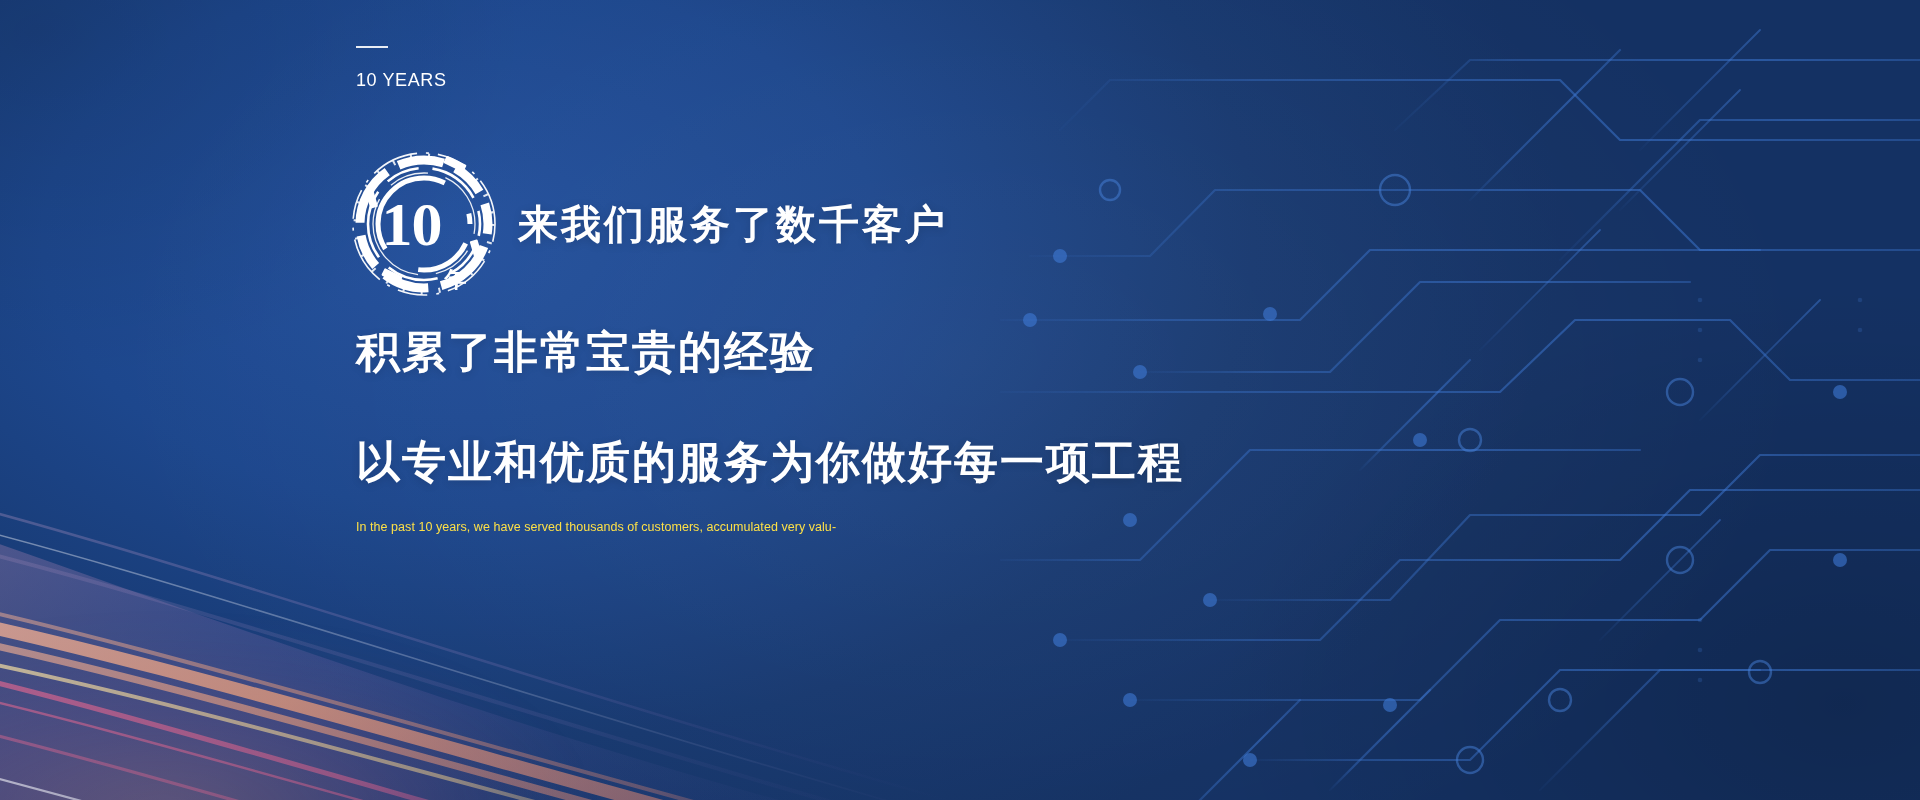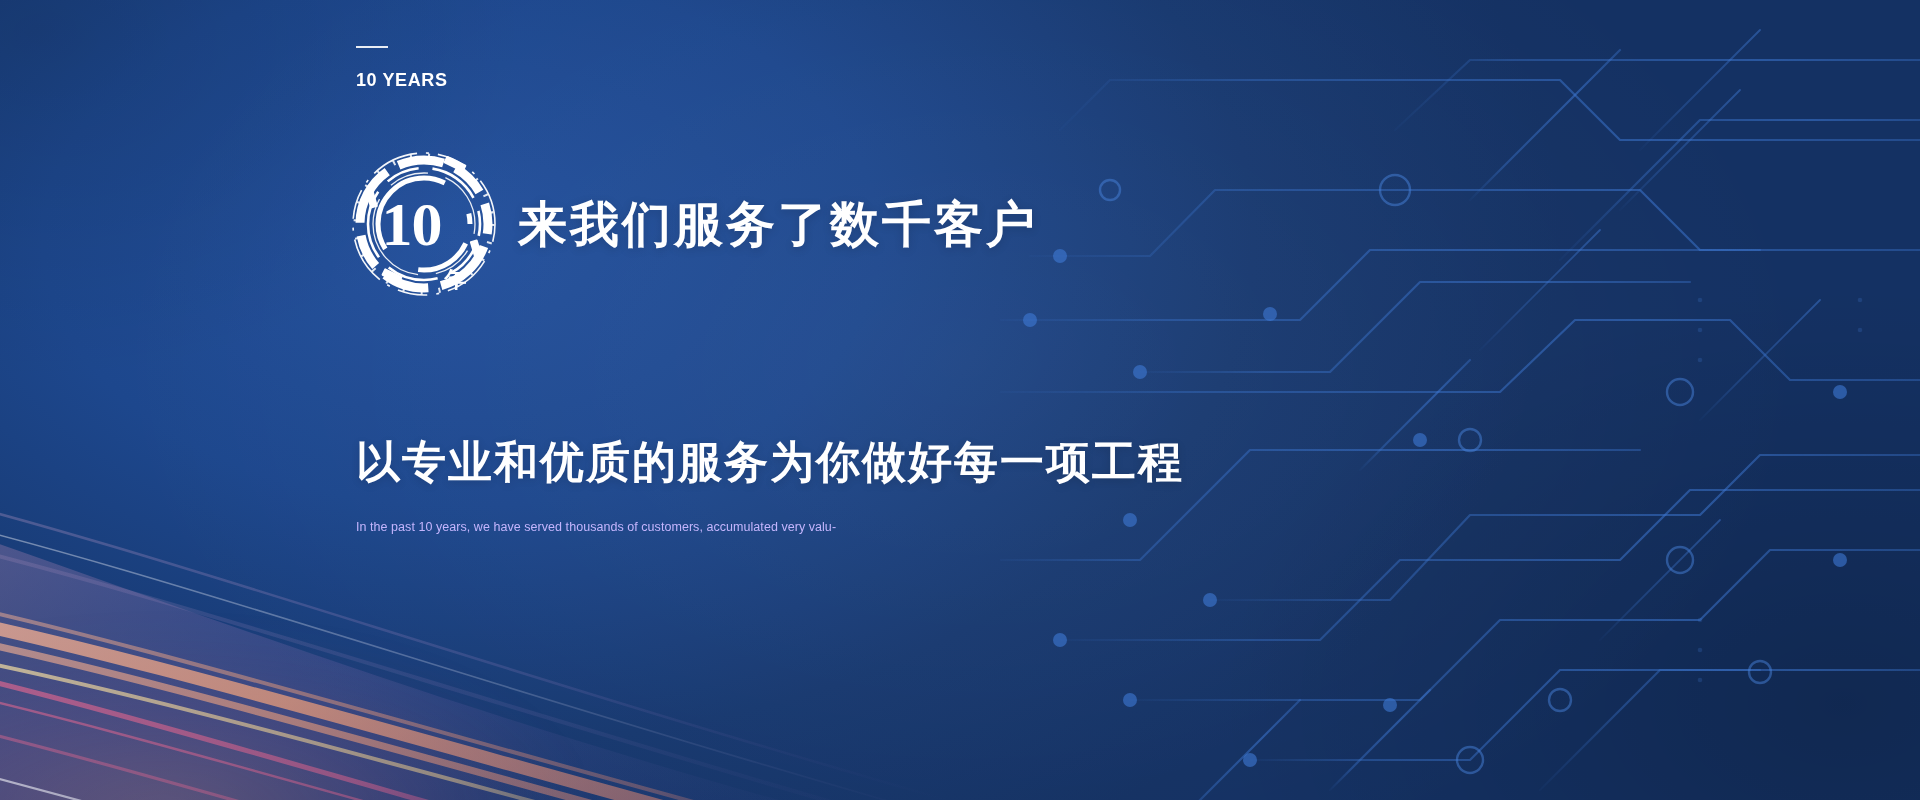--- a/index.html
+++ b/index.html
@@ -81,21 +81,21 @@
     background: #ffffff;
     opacity: 0.9;
   }
   .eyebrow-text {
     position: absolute;
     left: 0;
     top: 70px;
     font-size: 18px;
     letter-spacing: 0.6px;
     color: #ffffff;
-    font-weight: 700;
+    font-weight: 400;
     white-space: nowrap;
   }
 
   
   .headline-row {
     position: absolute;
     left: -8px;
     top: 148px;
     display: flex;
     align-items: center;
@@ -128,21 +128,21 @@
     font-size: 22px;
     font-weight: bold;
     color: #ffffff;
     line-height: 1;
     align-self: flex-end;
     margin-bottom: 9px;
     margin-left: 2px;
   }
 
   .headline-main {
-    font-size: 49px;
+    font-size: 40px;
     font-weight: bold;
     color: #ffffff;
     letter-spacing: 3px;
     line-height: 1;
     margin-left: 18px;
     white-space: nowrap;
     text-shadow: 0 2px 10px rgba(0,0,0,0.16);
   }
 
   .subline {
@@ -159,21 +159,21 @@
   .subline-1 { top: 330px; }
   .subline-2 { top: 440px; }
 
   .paragraph {
     position: absolute;
     left: 0;
     top: 519px;
     width: 430px;
     font-size: 12.5px;
     line-height: 16px;
-    color: #c4b5fd;
+    color: #fde047;
     font-weight: 400;
     letter-spacing: 0.05px;
   }
   .paragraph span { display: block; white-space: nowrap; }
 </style>
 </head>
 <body>
 
 <div id="banner">
 
@@ -376,20 +376,21 @@
         </svg>
         <div class="badge-label">
           <span class="badge-num">10</span>
           <span class="badge-unit">年</span>
         </div>
       </div>
 
       <div class="headline-main">来我们服务了数千客户</div>
     </div>
 
+    <div class="subline subline-1">积累了非常宝贵的经验</div>
 
     <div class="subline subline-2">以专业和优质的服务为你做好每一项工程</div>
 
     <div class="paragraph">
       <span>In the past 10 years, we have served thousands of customers, accumulated very valu-</span>
     </div>
 
   </div>
 </div>
 

